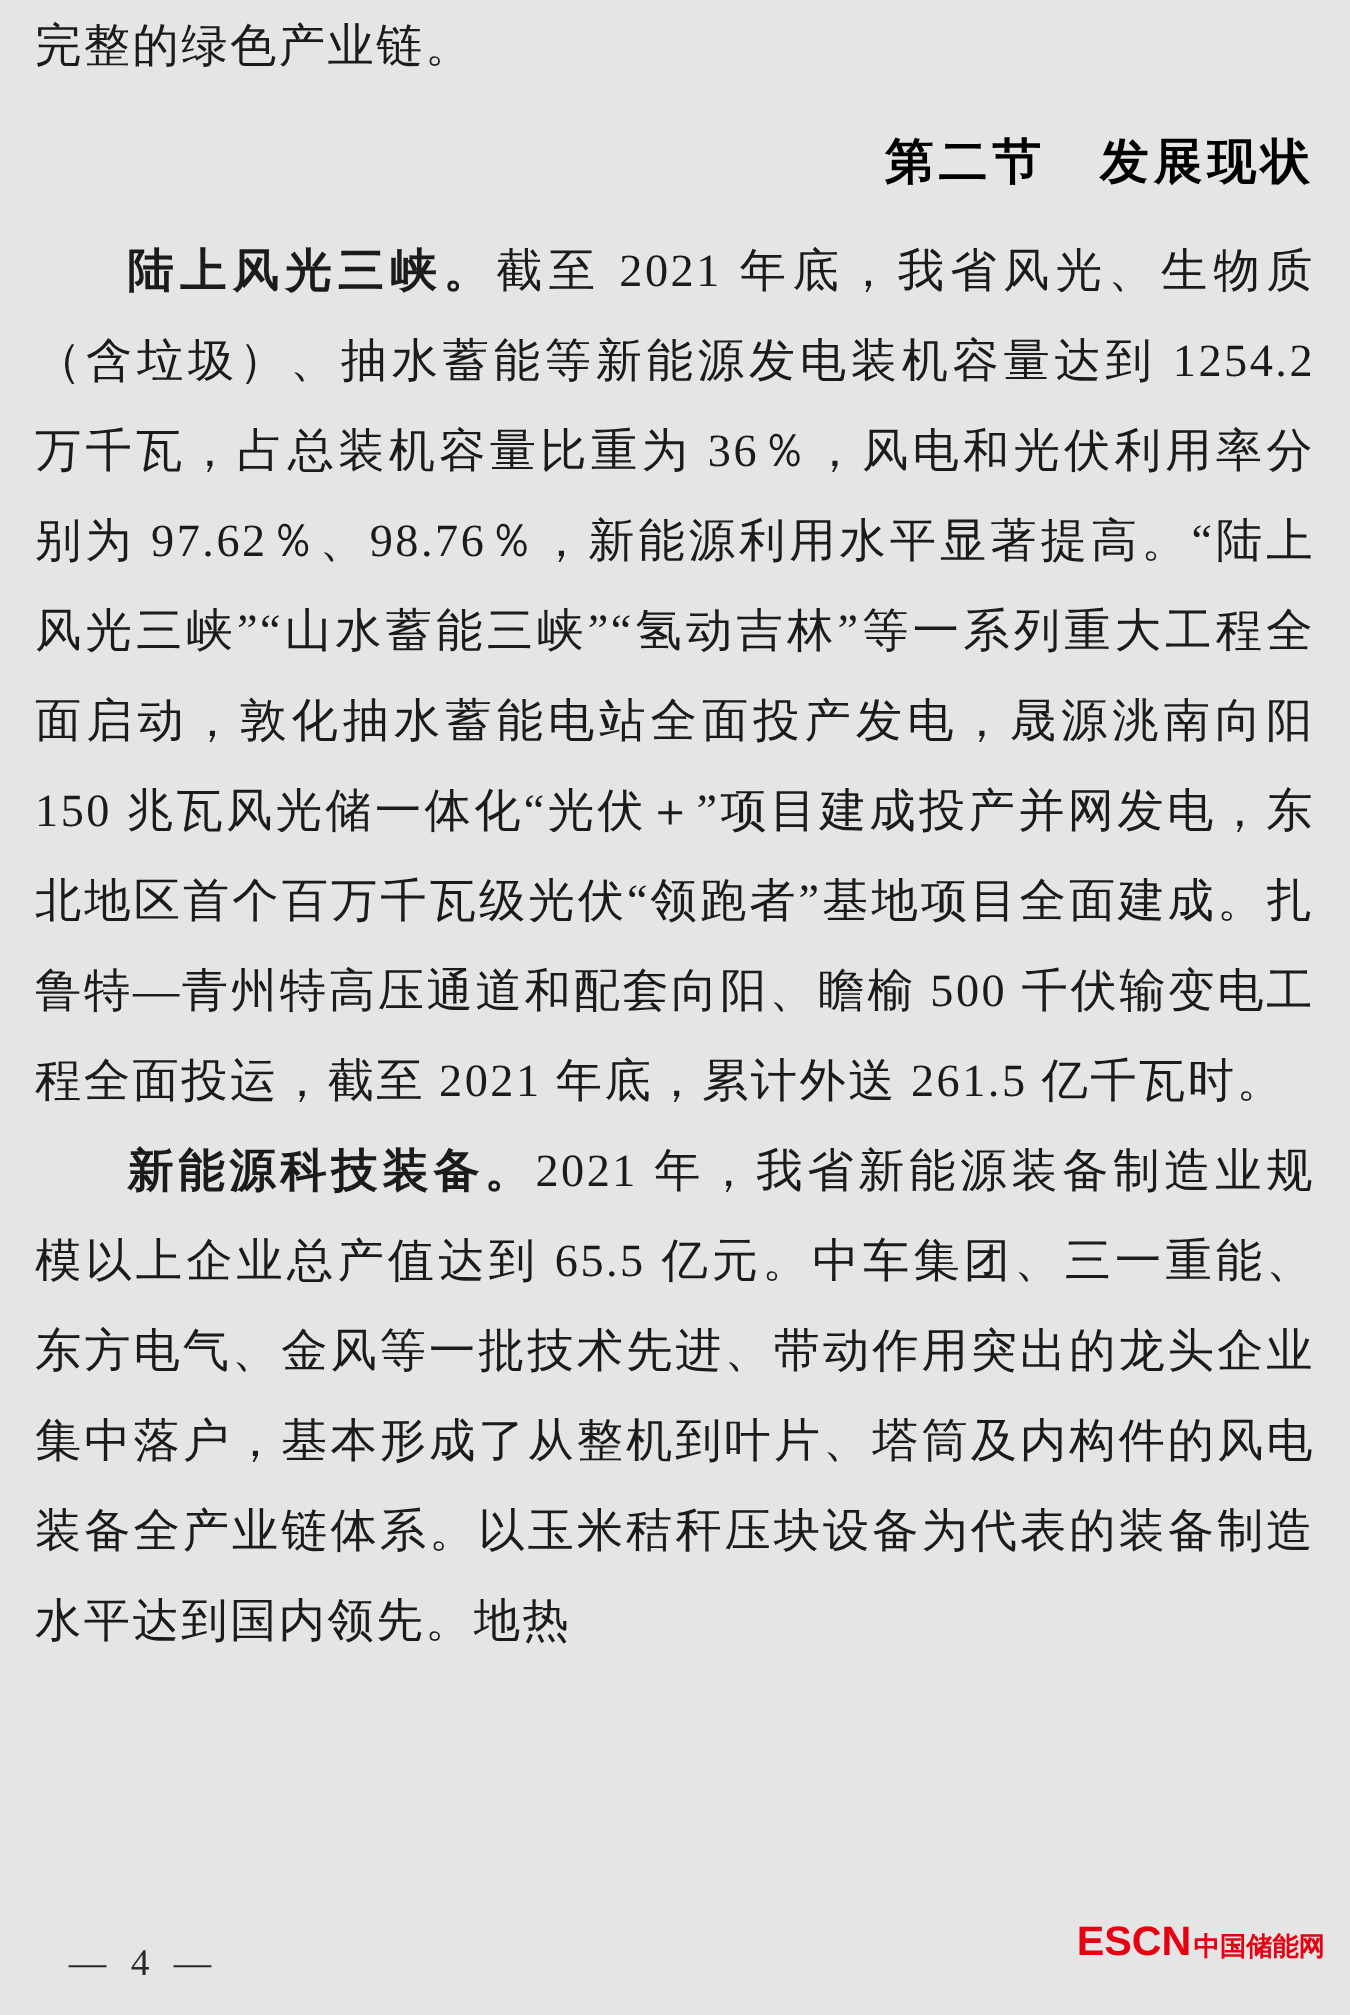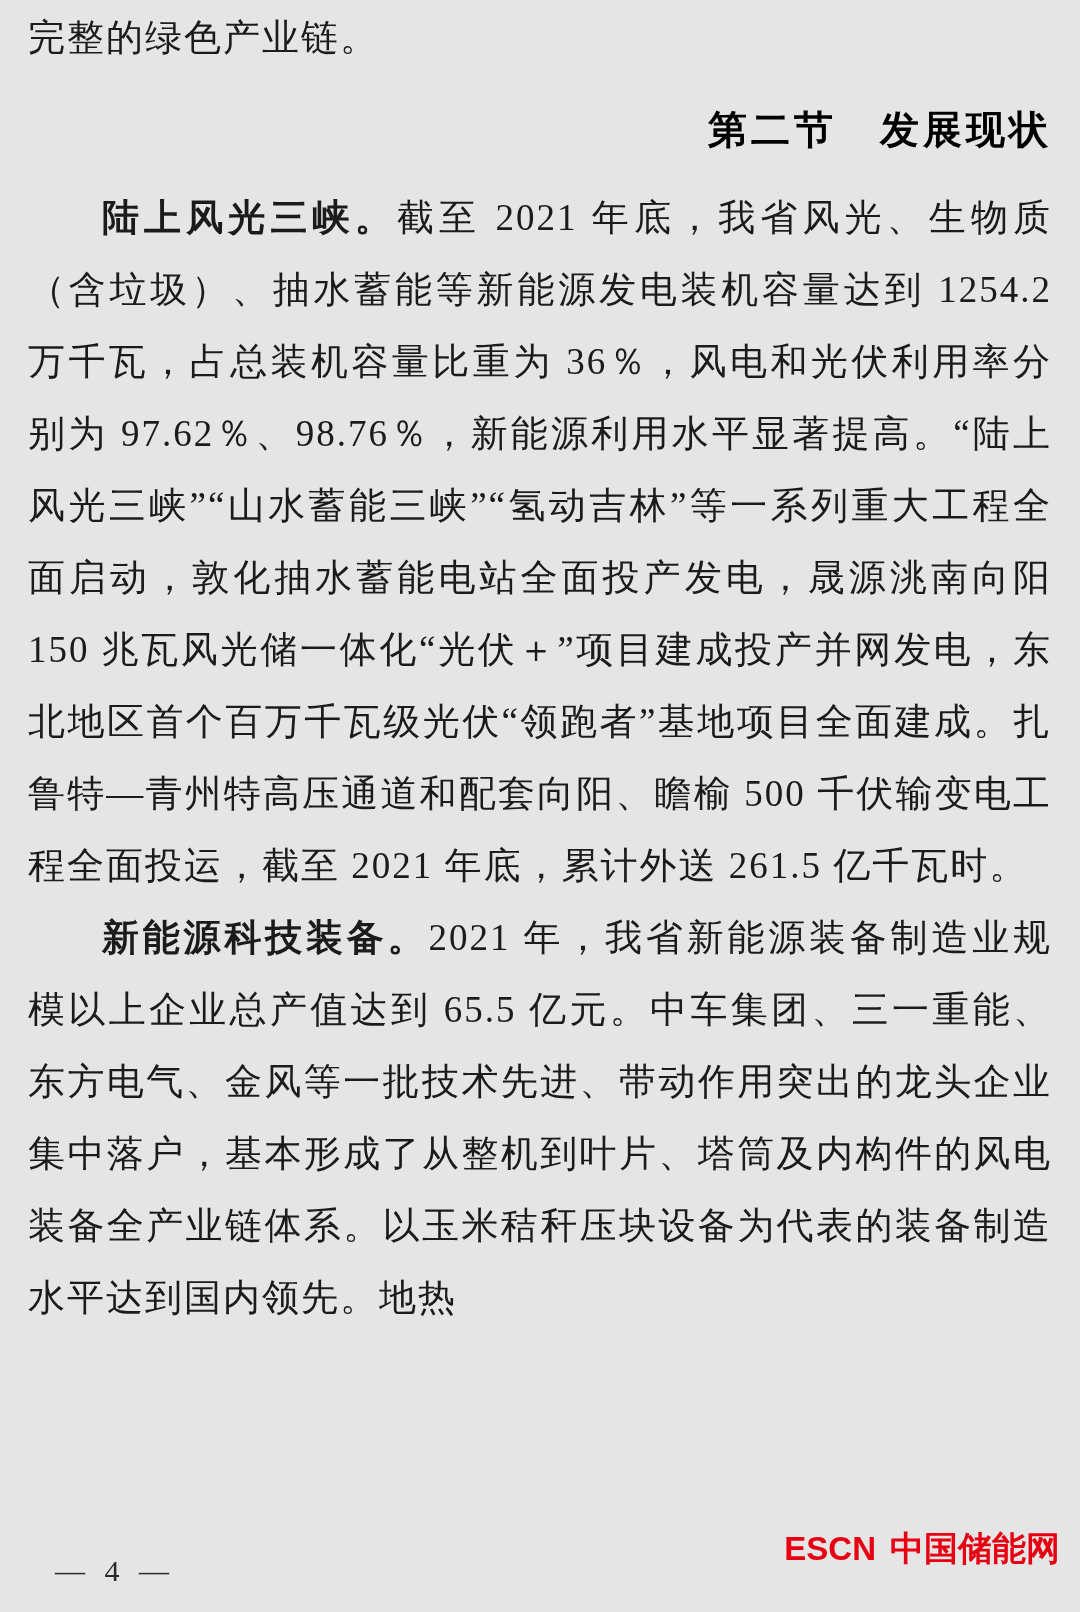--- a/index.html
+++ b/index.html
@@ -57,23 +57,23 @@
     color: #e60012;
     white-space: nowrap;
     display: flex;
     align-items: baseline;
   }
   .logo-latin {
     font-size: 33px;
     letter-spacing: 0px;
   }
   .logo-cn {
-    font-size: 34px;
+    font-size: 21px;
     letter-spacing: 0px;
-    margin-left: 14px;
+    margin-left: 2px;
   }
 </style>
 </head>
 <body>
 
 <div class="page">
 
   <div class="content">
 
     <p class="body-par">完整的绿色产业链。</p>

